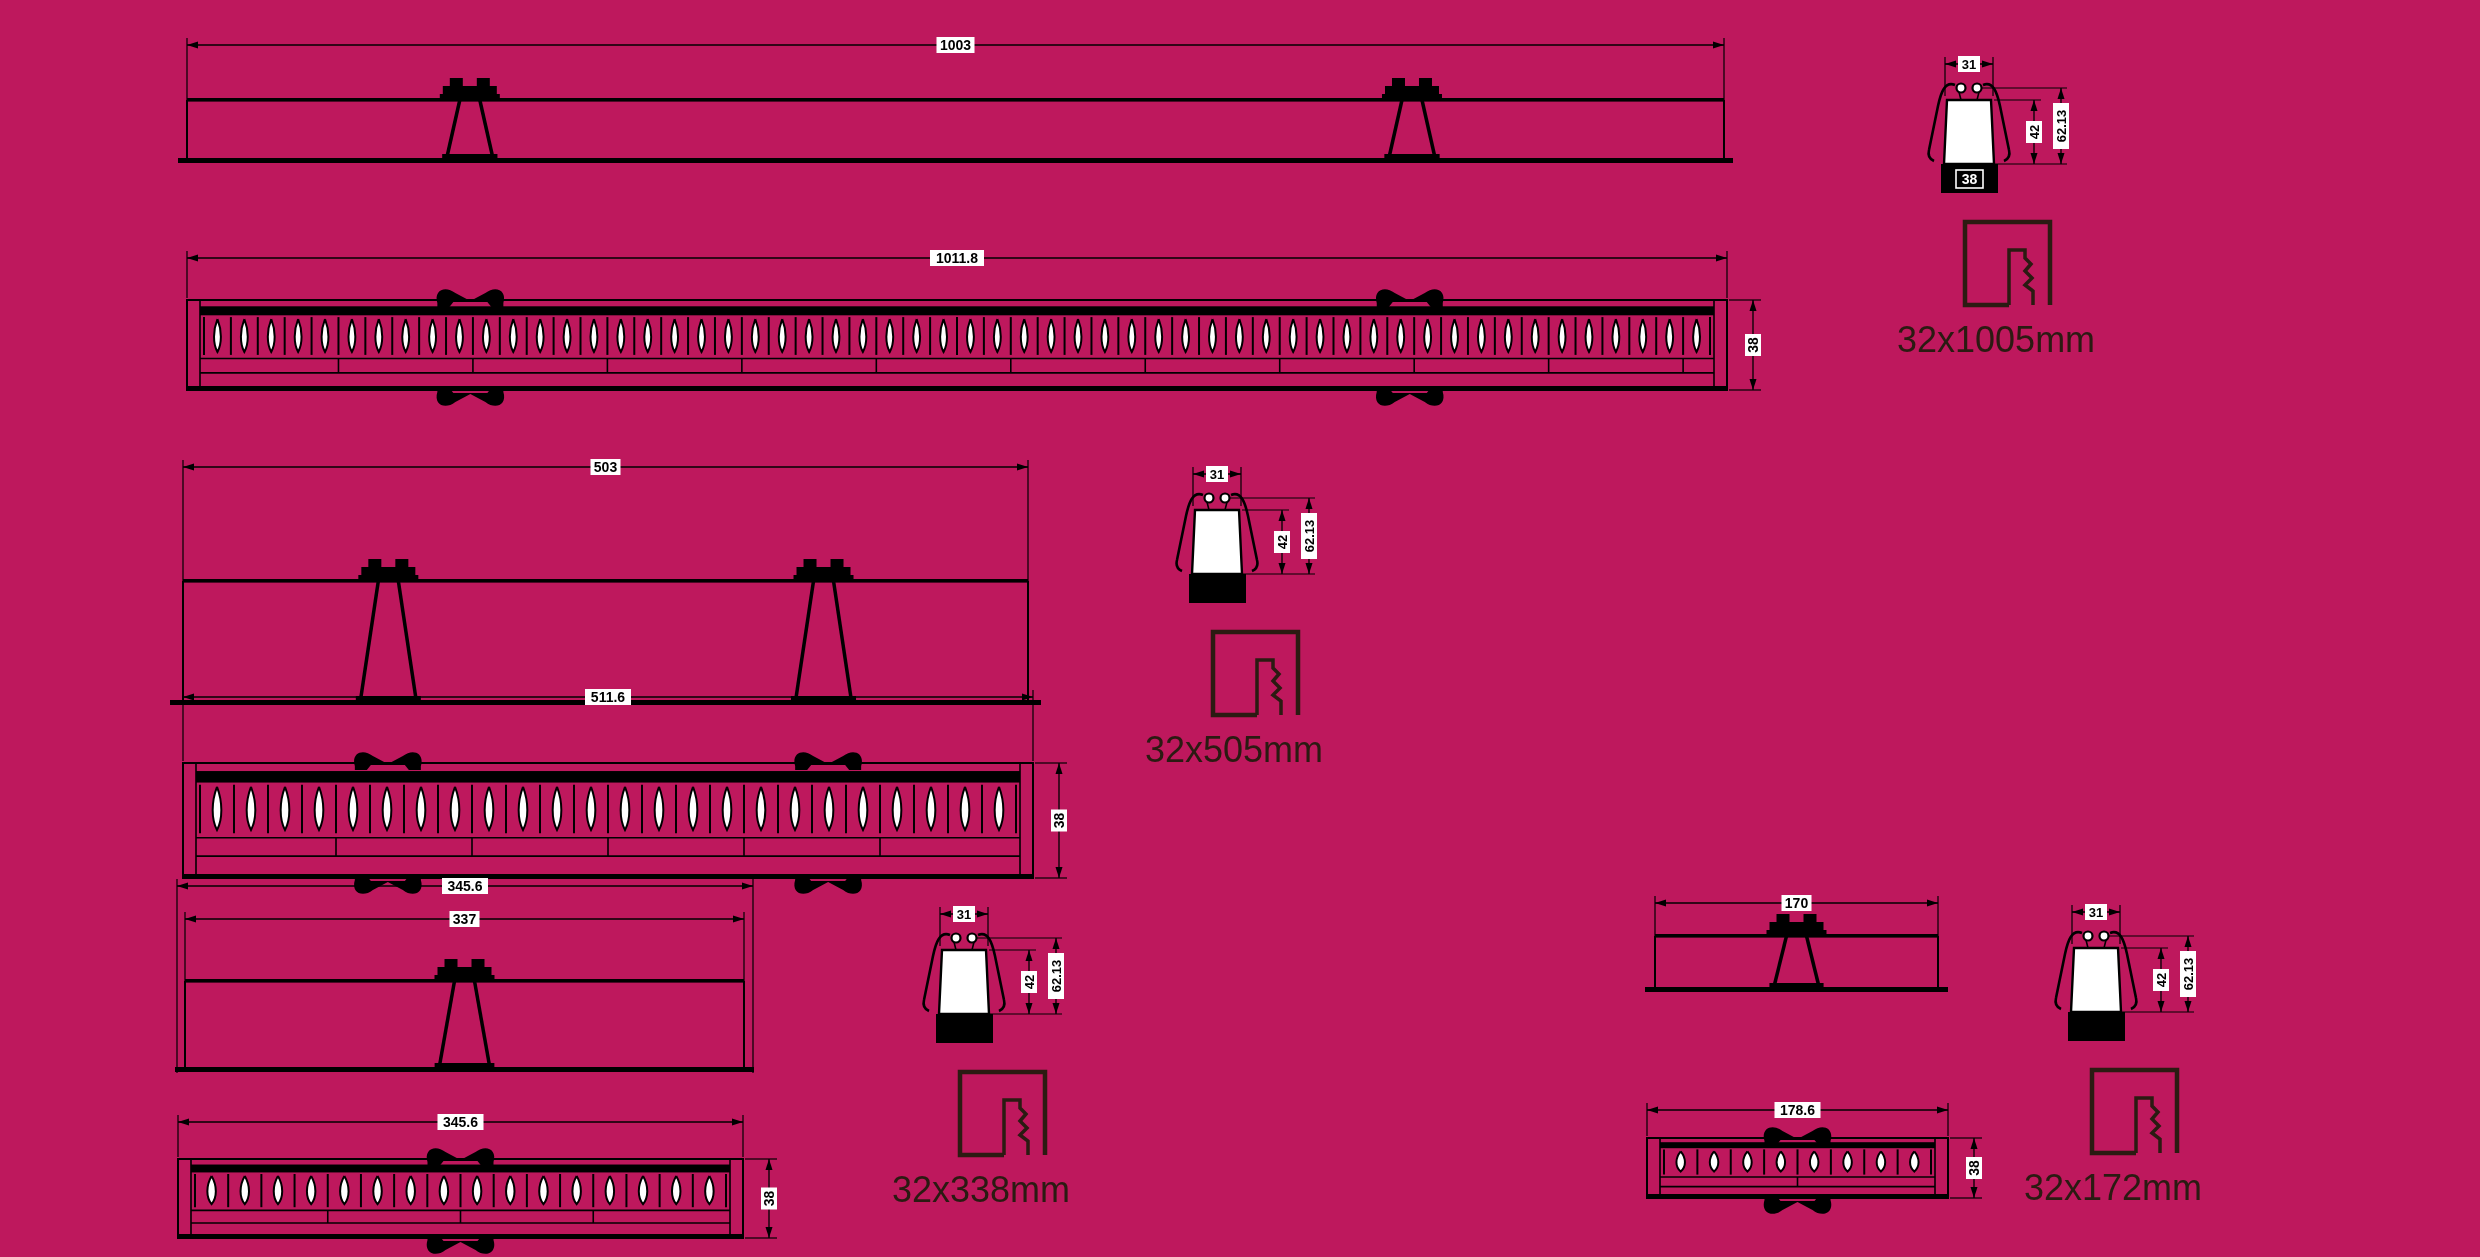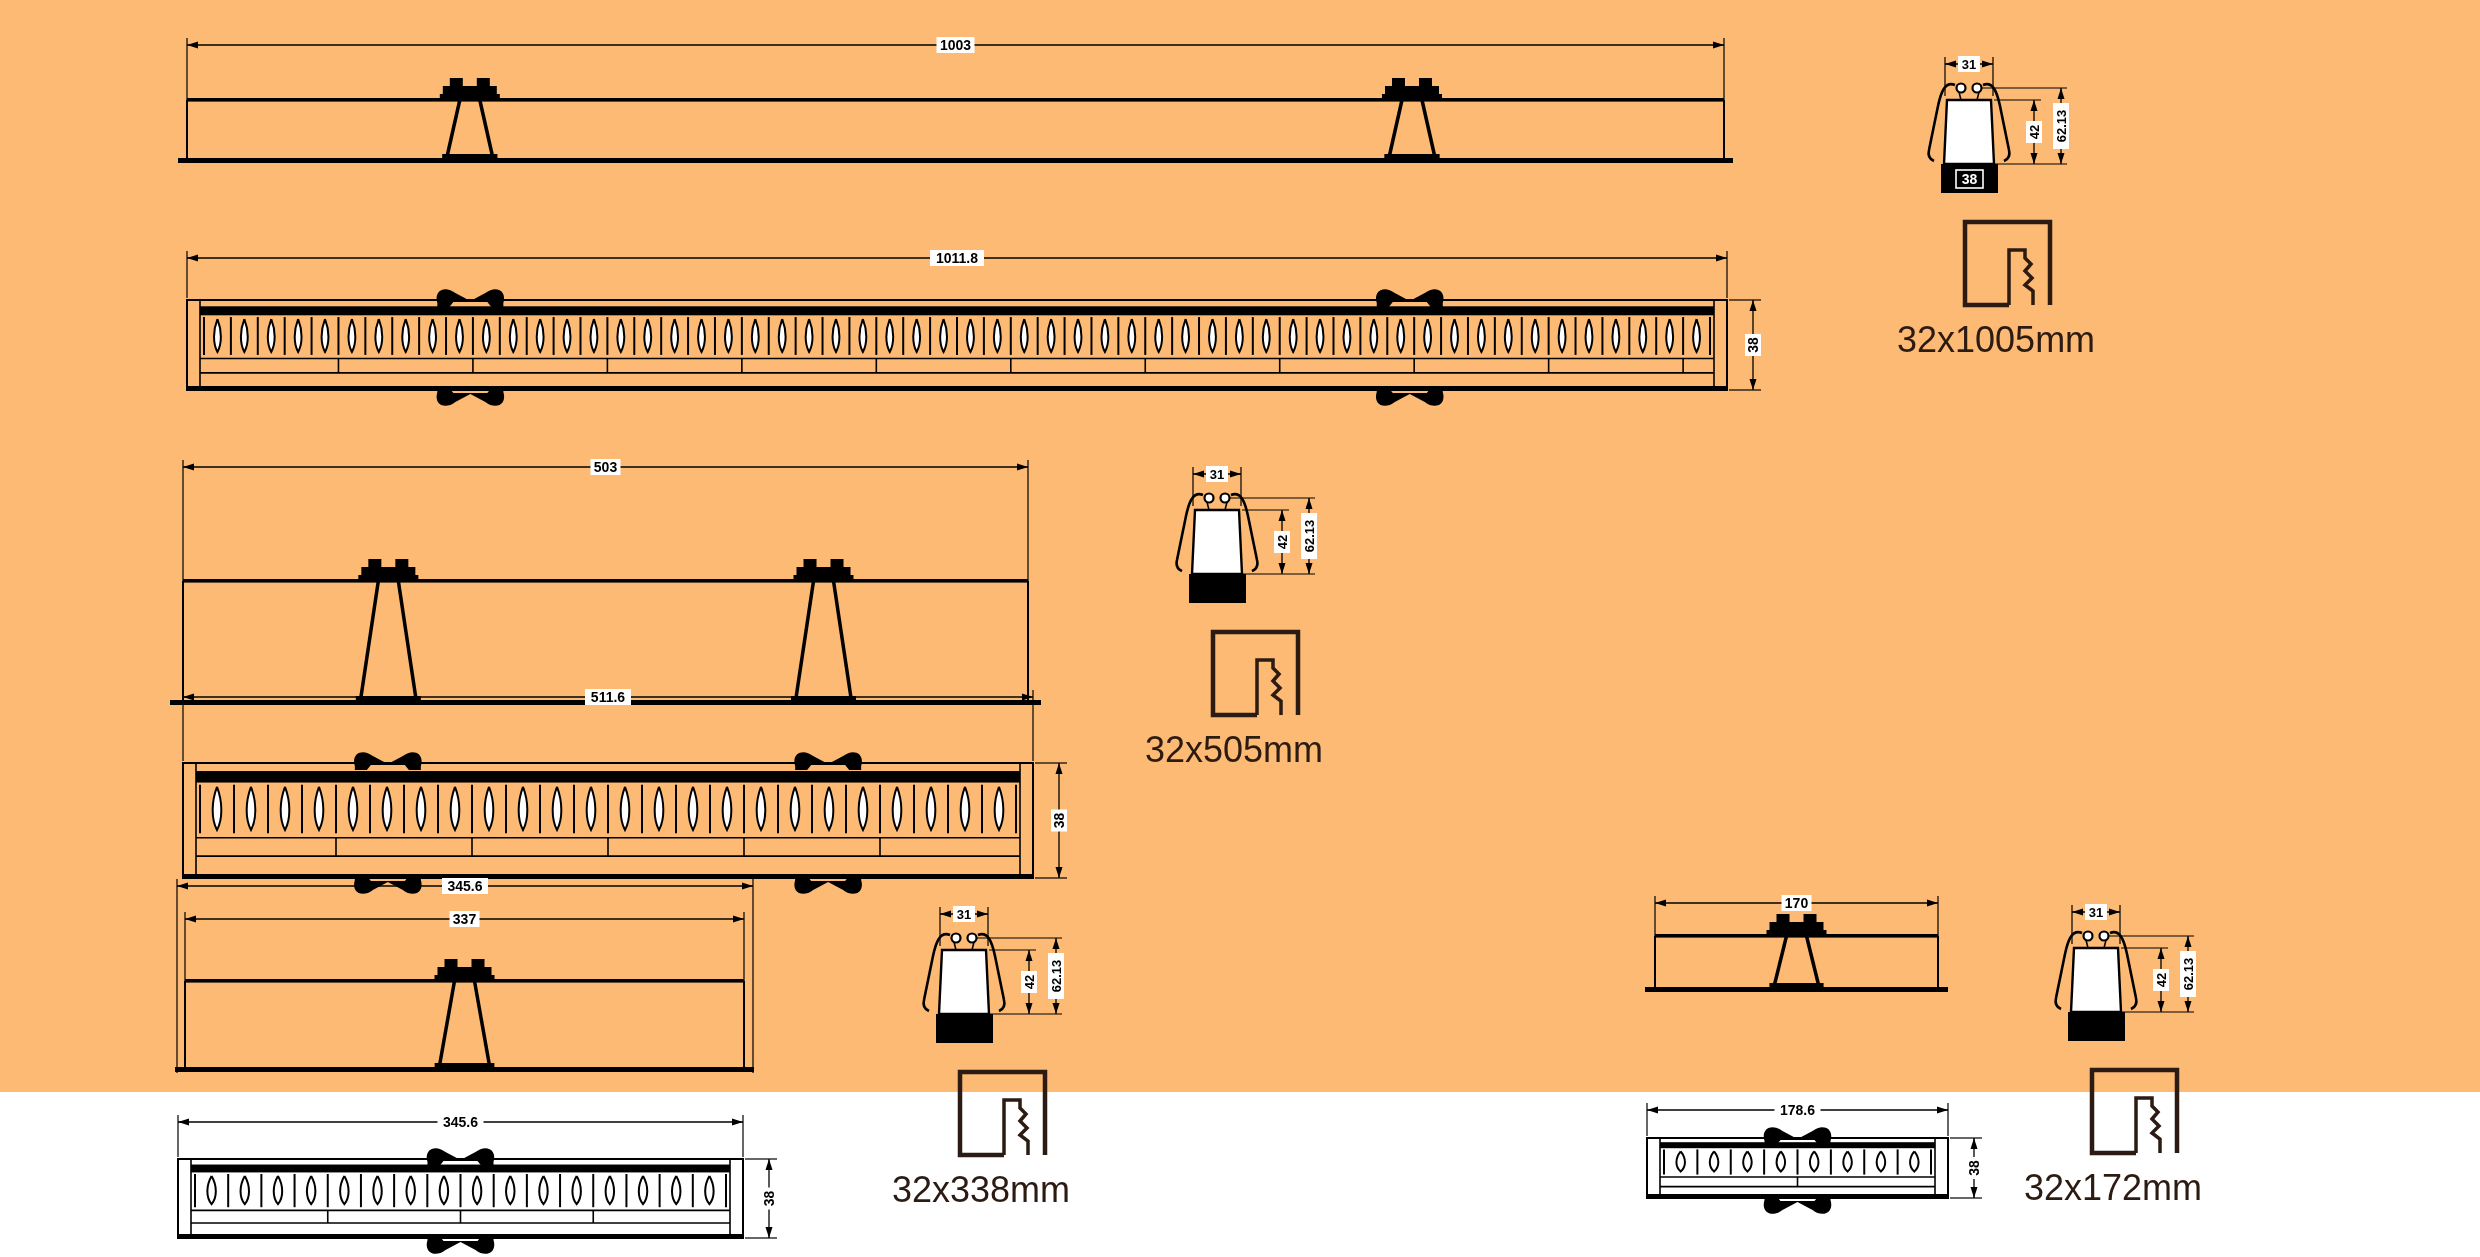--- a/index.html
+++ b/index.html
@@ -1,16 +1,16 @@
 <!DOCTYPE html>
 <html><head>
 <meta charset="utf-8">
 <style>
   html,body{margin:0;padding:0;background:#ffffff;width:2480px;height:1257px;overflow:hidden;}
-  .canvas{position:relative;width:2480px;height:1092px;background:#fdba74;}
+  .canvas{position:relative;width:2480px;height:1257px;background:#be185d;}
   svg{display:block;}
   .dim{font:700 14px "Liberation Sans",sans-serif;fill:#000;}
   .dimS{font:700 13px "Liberation Sans",sans-serif;fill:#000;}
   .baseLbl{font:700 14px "Liberation Sans",sans-serif;fill:#fff;}
   .caption{font:400 36px "Liberation Sans",sans-serif;fill:#2b1b12;}
 </style>
 </head>
 <body>
 
 <div class="canvas">

